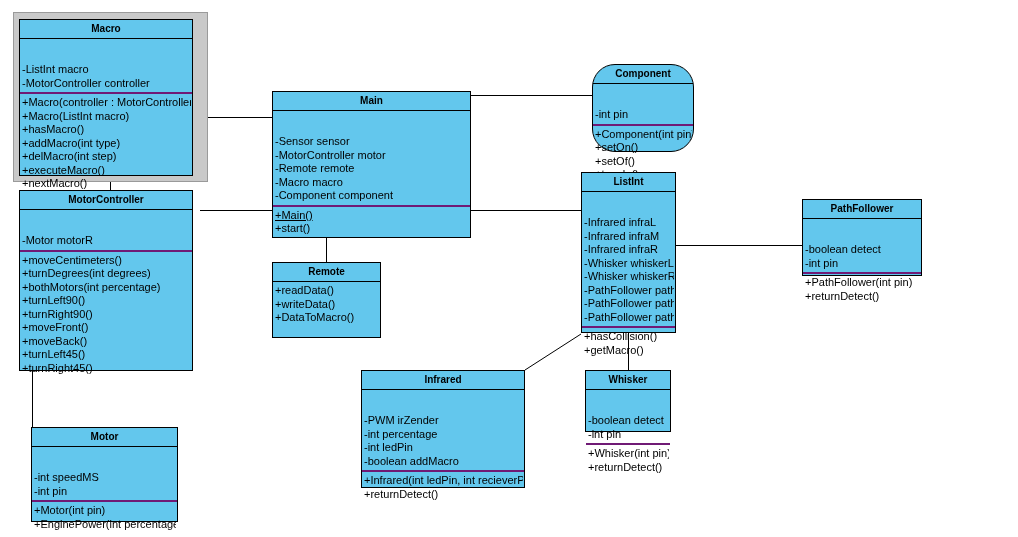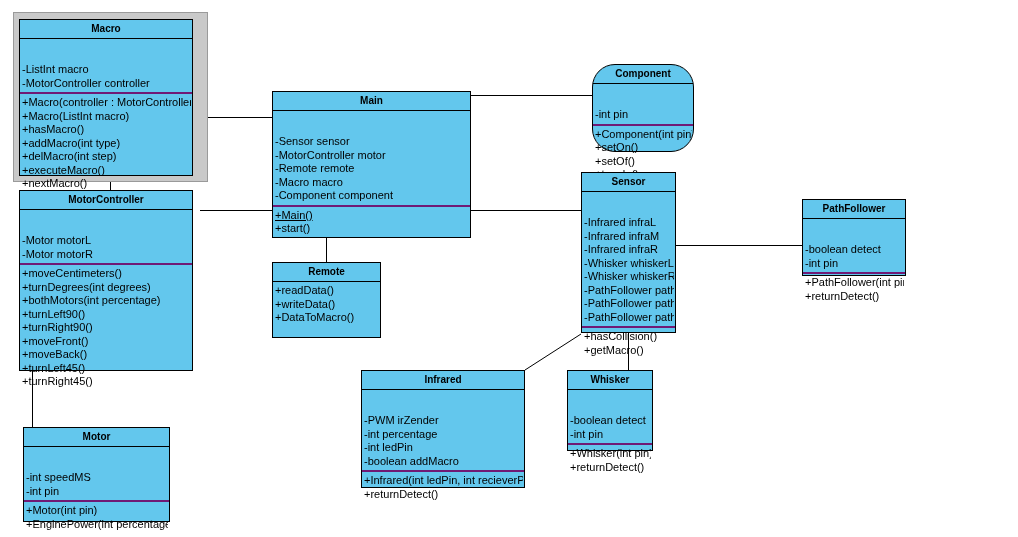--- a/index.html
+++ b/index.html
@@ -125,37 +125,36 @@
       <div class="member">+delMacro(int step)</div>
       <div class="member">+executeMacro()</div>
       <div class="member">+nextMacro()</div>
       <div class="member">+removeAllMacros()</div>
     </div>
   </div>
 
   <div class="uml-class" style="left:19px; top:190px; width:174px; height:181px;">
     <div class="cls-name">MotorController</div>
     <div class="compartment attrs">
-      <div class="member">-Motor motorL</div>
       <div class="member">-Motor motorR</div>
     </div>
     <div class="compartment ops">
       <div class="member">+moveCentimeters()</div>
       <div class="member">+turnDegrees(int degrees)</div>
       <div class="member">+bothMotors(int percentage)</div>
       <div class="member">+turnLeft90()</div>
       <div class="member">+turnRight90()</div>
       <div class="member">+moveFront()</div>
       <div class="member">+moveBack()</div>
       <div class="member">+turnLeft45()</div>
       <div class="member">+turnRight45()</div>
     </div>
   </div>
 
-  <div class="uml-class" style="left:23px; top:427px; width:147px; height:95px;">
+  <div class="uml-class" style="left:31px; top:427px; width:147px; height:95px;">
     <div class="cls-name">Motor</div>
     <div class="compartment attrs">
       <div class="member">-int speedMS</div>
       <div class="member">-int pin</div>
     </div>
     <div class="compartment ops">
       <div class="member">+Motor(int pin)</div>
       <div class="member">+EnginePower(int percentage)</div>
     </div>
   </div>
@@ -191,38 +190,38 @@
     </div>
     <div class="compartment ops">
       <div class="member">+Component(int pin)</div>
       <div class="member">+setOn()</div>
       <div class="member">+setOf()</div>
       <div class="member">+toggle()</div>
     </div>
   </div>
 
   <div class="uml-class" style="left:581px; top:172px; width:95px; height:161px;">
-    <div class="cls-name">Sensor</div>
+    <div class="cls-name">ListInt</div>
     <div class="compartment attrs">
       <div class="member">-Infrared infraL</div>
       <div class="member">-Infrared infraM</div>
       <div class="member">-Infrared infraR</div>
       <div class="member">-Whisker whiskerL</div>
       <div class="member">-Whisker whiskerR</div>
       <div class="member">-PathFollower pathL</div>
       <div class="member">-PathFollower pathM</div>
       <div class="member">-PathFollower pathR</div>
     </div>
     <div class="compartment ops">
       <div class="member">+hasCollision()</div>
       <div class="member">+getMacro()</div>
     </div>
   </div>
 
-  <div class="uml-class" style="left:802px; top:199px; width:104px; height:77px;">
+  <div class="uml-class" style="left:802px; top:199px; width:120px; height:77px;">
     <div class="cls-name">PathFollower</div>
     <div class="compartment attrs">
       <div class="member">-boolean detect</div>
       <div class="member">-int pin</div>
     </div>
     <div class="compartment ops">
       <div class="member">+PathFollower(int pin)</div>
       <div class="member">+returnDetect()</div>
     </div>
   </div>
@@ -234,21 +233,21 @@
       <div class="member">-int percentage</div>
       <div class="member">-int ledPin</div>
       <div class="member">-boolean addMacro</div>
     </div>
     <div class="compartment ops">
       <div class="member">+Infrared(int ledPin, int recieverPin)</div>
       <div class="member">+returnDetect()</div>
     </div>
   </div>
 
-  <div class="uml-class" style="left:567px; top:370px; width:86px; height:81px;">
+  <div class="uml-class" style="left:585px; top:370px; width:86px; height:62px;">
     <div class="cls-name">Whisker</div>
     <div class="compartment attrs">
       <div class="member">-boolean detect</div>
       <div class="member">-int pin</div>
     </div>
     <div class="compartment ops">
       <div class="member">+Whisker(int pin)</div>
       <div class="member">+returnDetect()</div>
     </div>
   </div>

